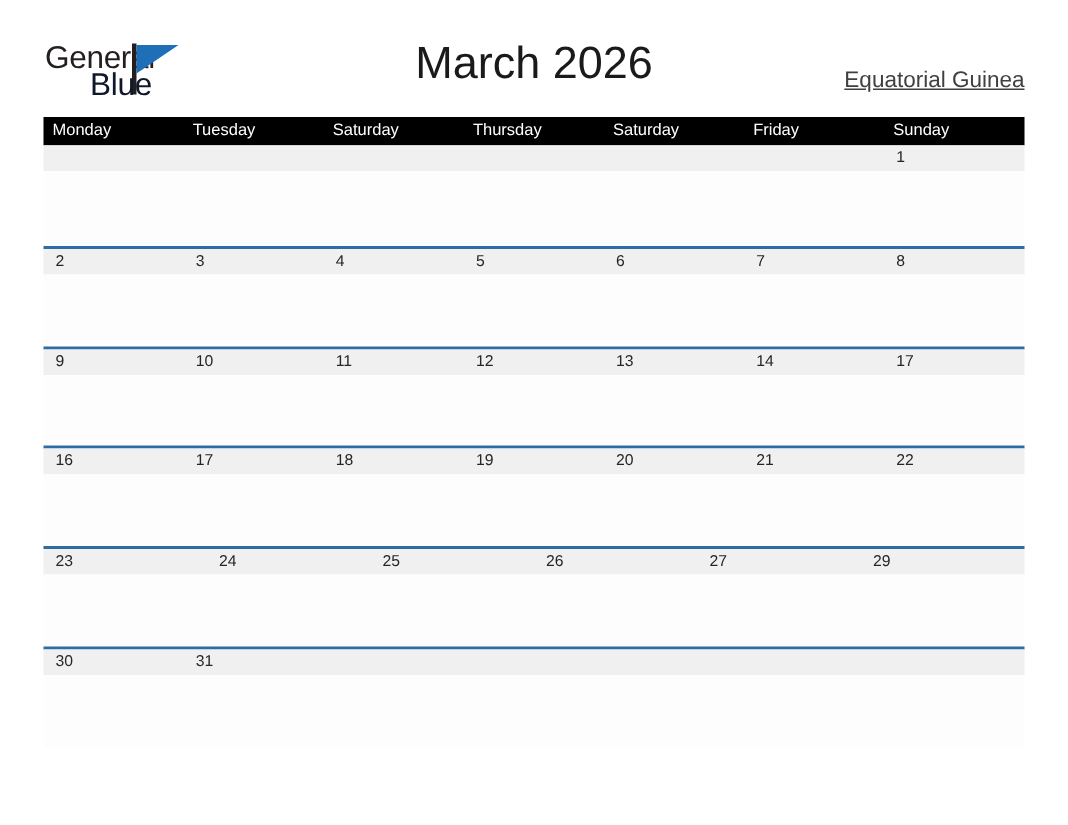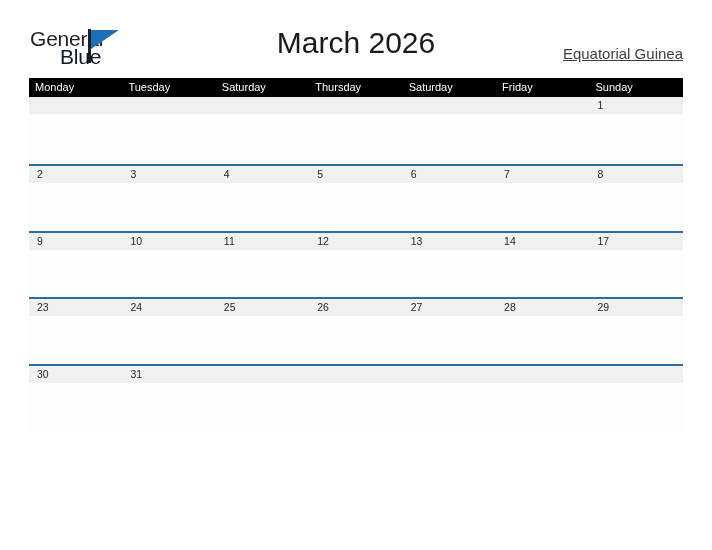--- a/index.html
+++ b/index.html
@@ -248,29 +248,48 @@
           <div class="bodycell"></div>
           <div class="bodycell"></div>
           <div class="bodycell"></div>
           <div class="bodycell"></div>
           <div class="bodycell"></div>
           <div class="bodycell"></div>
           <div class="bodycell"></div>
         </div>
       </div>
 
+      <div class="week">
+        <div class="dates">
+          <div class="daycell">16</div>
+          <div class="daycell">17</div>
+          <div class="daycell">18</div>
+          <div class="daycell">19</div>
+          <div class="daycell">20</div>
+          <div class="daycell">21</div>
+          <div class="daycell">22</div>
+        </div>
+        <div class="bodyrow">
+          <div class="bodycell"></div>
+          <div class="bodycell"></div>
+          <div class="bodycell"></div>
+          <div class="bodycell"></div>
+          <div class="bodycell"></div>
+          <div class="bodycell"></div>
+          <div class="bodycell"></div>
+        </div>
+      </div>
 
       <div class="week">
         <div class="dates">
           <div class="daycell">23</div>
           <div class="daycell">24</div>
           <div class="daycell">25</div>
           <div class="daycell">26</div>
           <div class="daycell">27</div>
-          <div class="daycell">28</div>
           <div class="daycell">29</div>
         </div>
         <div class="bodyrow">
           <div class="bodycell"></div>
           <div class="bodycell"></div>
           <div class="bodycell"></div>
           <div class="bodycell"></div>
           <div class="bodycell"></div>
           <div class="bodycell"></div>
           <div class="bodycell"></div>

